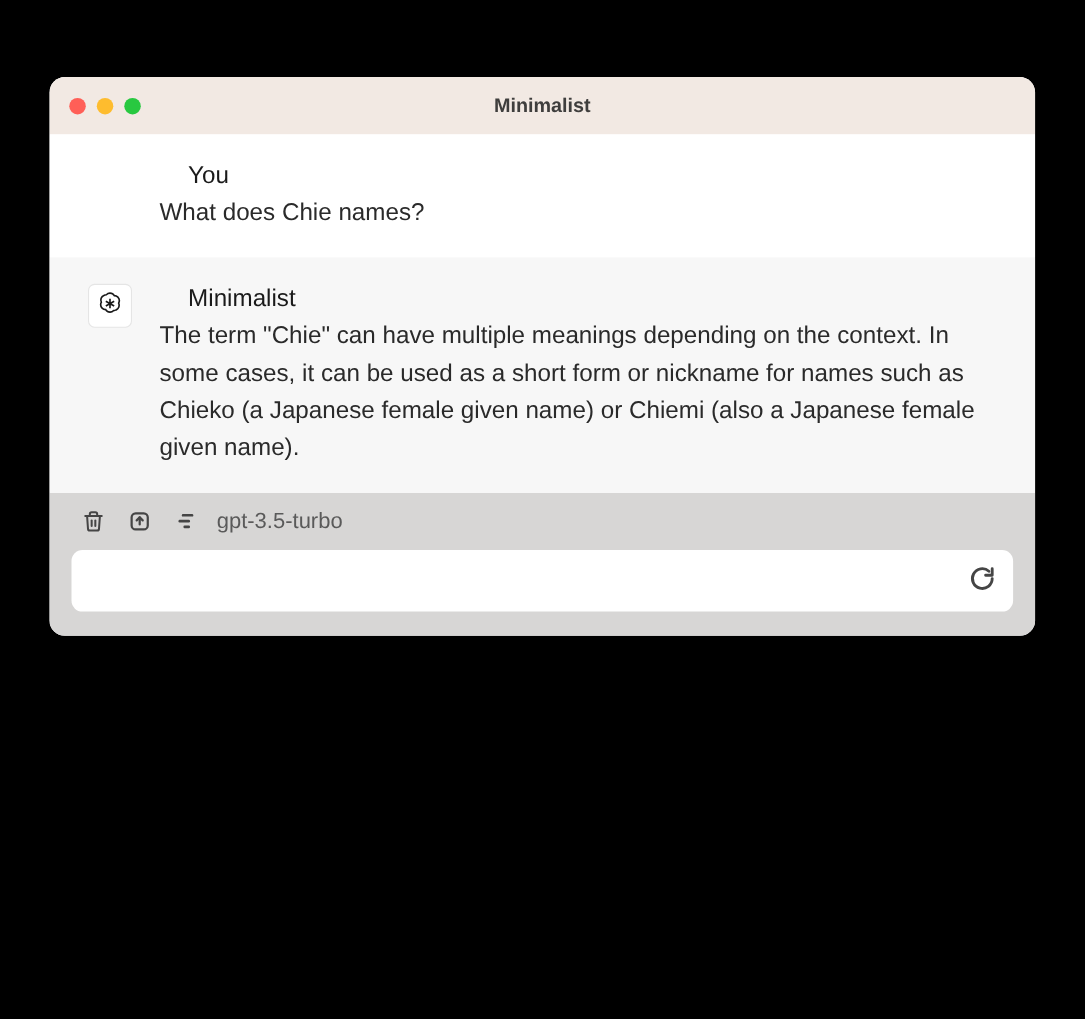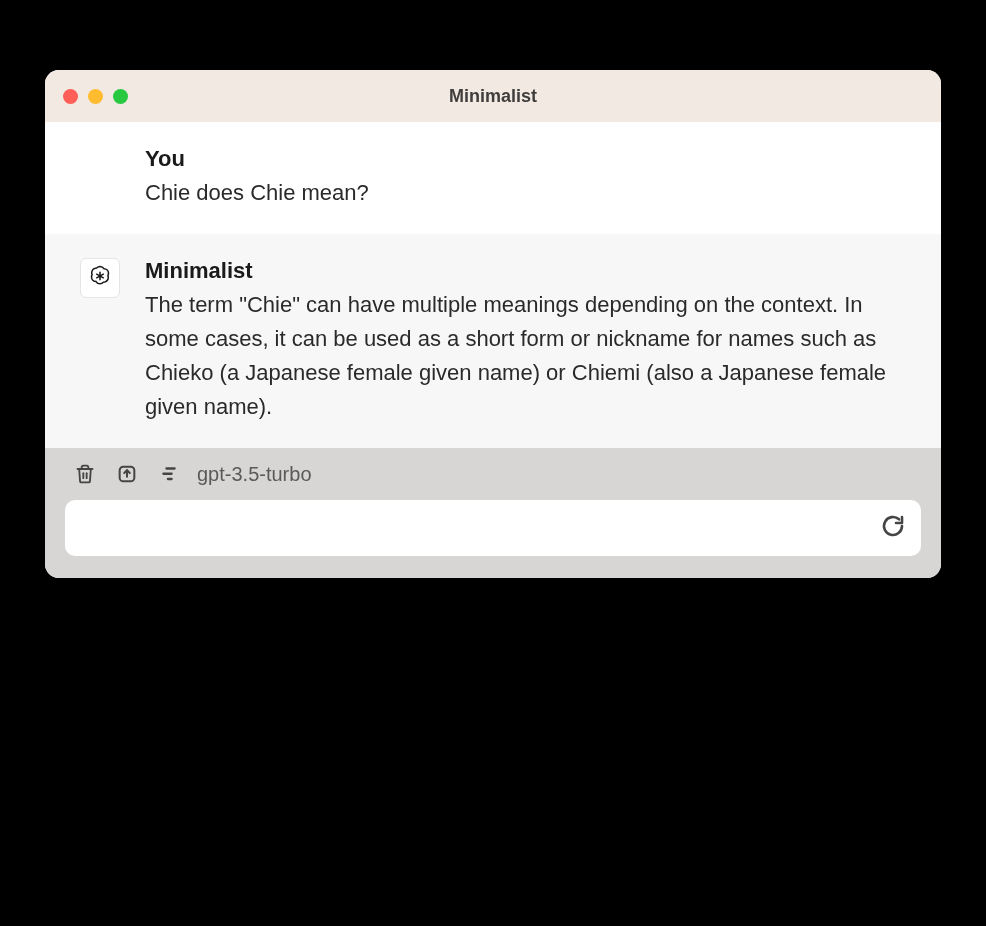--- a/index.html
+++ b/index.html
@@ -83,24 +83,25 @@
       background: #fff;
       border: 1px solid #e5e5e5;
       display: flex;
       align-items: center;
       justify-content: center;
     }
     .content-col {
       flex: 1;
     }
     .sender {
-      font-weight: 700;
+      font-weight: 400;
       font-size: 22px;
       color: #1a1a1a;
       margin-bottom: 4px;
+      margin-left: 26px;
     }
     .text {
       font-size: 22px;
       color: #2a2a2a;
       line-height: 1.55;
     }
     .footer {
       background: #d7d6d5;
       padding: 14px 20px 22px 20px;
     }
@@ -163,21 +164,21 @@
     </div>
     <div class="title">Minimalist</div>
   </div>
 
   <div class="messages">
 
     <div class="msg msg-user">
       <div class="avatar-col"></div>
       <div class="content-col">
         <div class="sender">You</div>
-        <div class="text">Chie does Chie mean?</div>
+        <div class="text">What does Chie names?</div>
       </div>
     </div>
 
     <div class="msg msg-assistant">
       <div class="avatar-col">
         <div class="avatar">
           <span>
             <svg width="26" height="26" viewBox="0 0 24 24" fill="none" stroke="#1a1a1a" stroke-width="1.4">
               <path d="M12 3.2a4.2 4.2 0 0 1 3.64 2.1 4.2 4.2 0 0 1 4.2 4.2 4.2 4.2 0 0 1-.56 2.1 4.2 4.2 0 0 1-2.1 5.67 4.2 4.2 0 0 1-2.1.56 4.2 4.2 0 0 1-3.08 1.37 4.2 4.2 0 0 1-3.64-2.1 4.2 4.2 0 0 1-4.2-4.2 4.2 4.2 0 0 1 .56-2.1 4.2 4.2 0 0 1 2.1-5.67 4.2 4.2 0 0 1 2.1-.56A4.2 4.2 0 0 1 12 3.2z"></path>
               <path d="M12 8v8M8.5 10l7 4M8.5 14l7-4"></path>

